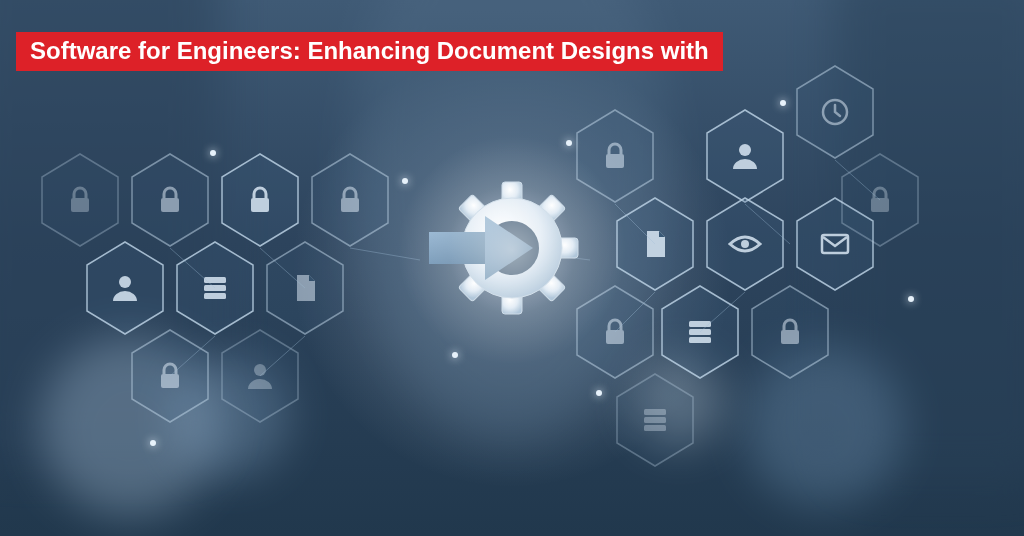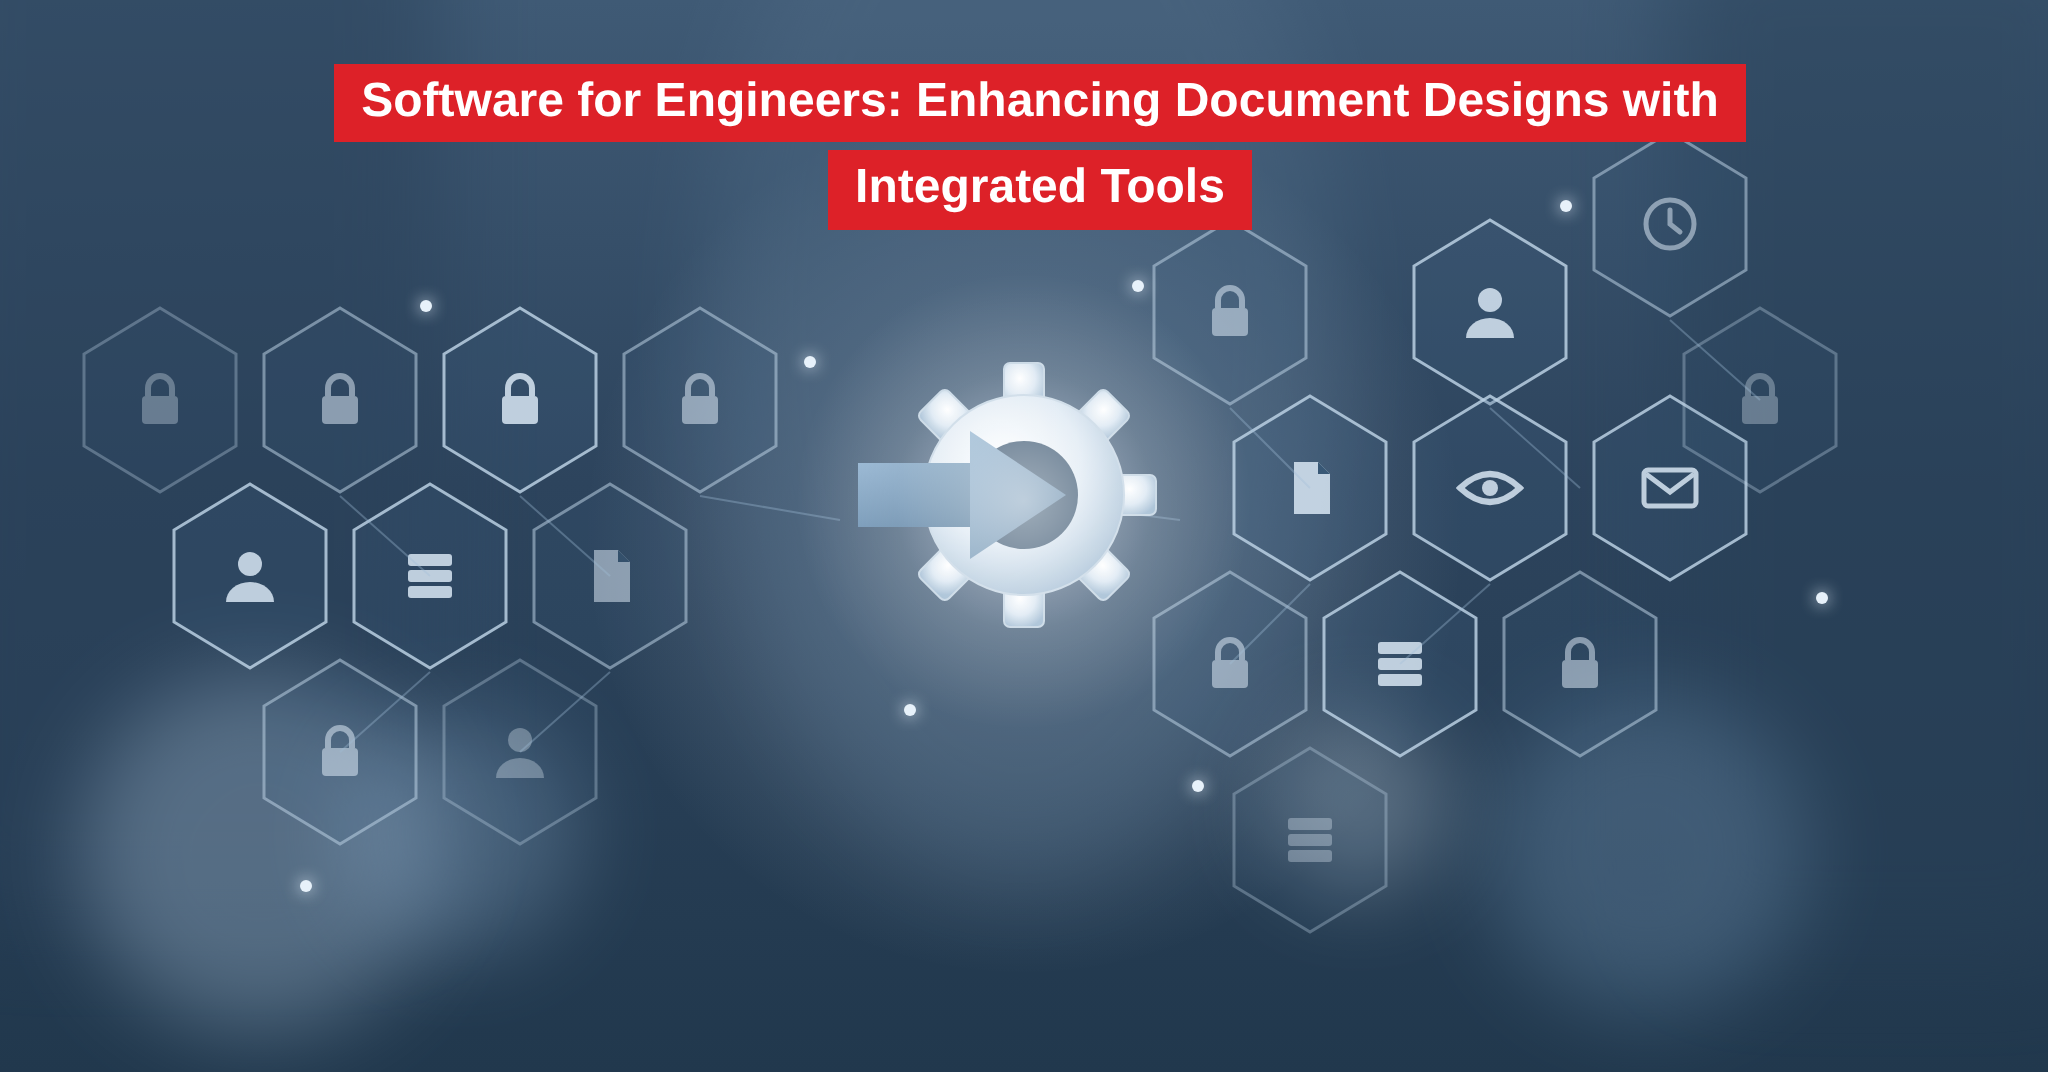--- a/index.html
+++ b/index.html
@@ -34,21 +34,21 @@
   .blob.v2 { width:220px; height:520px; right:-30px; top:-40px; background:#26405a; border-radius:40px; opacity:.5;}
   .blob.v3 { width:320px; height:560px; left:350px; top:-120px; background:#51708e; border-radius:50%; opacity:.35;}
 
   
   .title-wrap {
     position: absolute;
     top: 32px;
     left: 16px;
     right: 0;
     display: flex;
-    flex-direction: column;
+    flex-direction: row;
     align-items: center;
     gap: 4px;
     z-index: 50;
   }
   .title-line {
     background: #ed1c24;
     color: #ffffff;
     font-weight: 700;
     font-size: 24px;
     line-height: 1.35;
@@ -397,21 +397,20 @@
 
       <g transform="translate(20,85)">
         <rect x="-18" y="-16" width="56" height="32" fill="url(#arrGrad)"></rect>
         <polygon points="38,-32 86,0 38,32" fill="url(#arrGrad)"></polygon>
       </g>
     </svg>
   </div>
 
   <div class="title-wrap">
     <span class="title-line">Software for Engineers: Enhancing Document Designs with</span>
-    <span class="title-line">Integrated Tools</span>
   </div>
 
 </div>
 
 <svg width="0" height="0" style="position:absolute">
   <defs>
     <g id="hex-frame">
       <polygon points="42,2 80,25 80,71 42,94 4,71 4,25" fill="rgba(60,95,130,0.25)" stroke="#b8d0e6" stroke-width="1.5"></polygon>
     </g>
     <g id="ico-lock">

